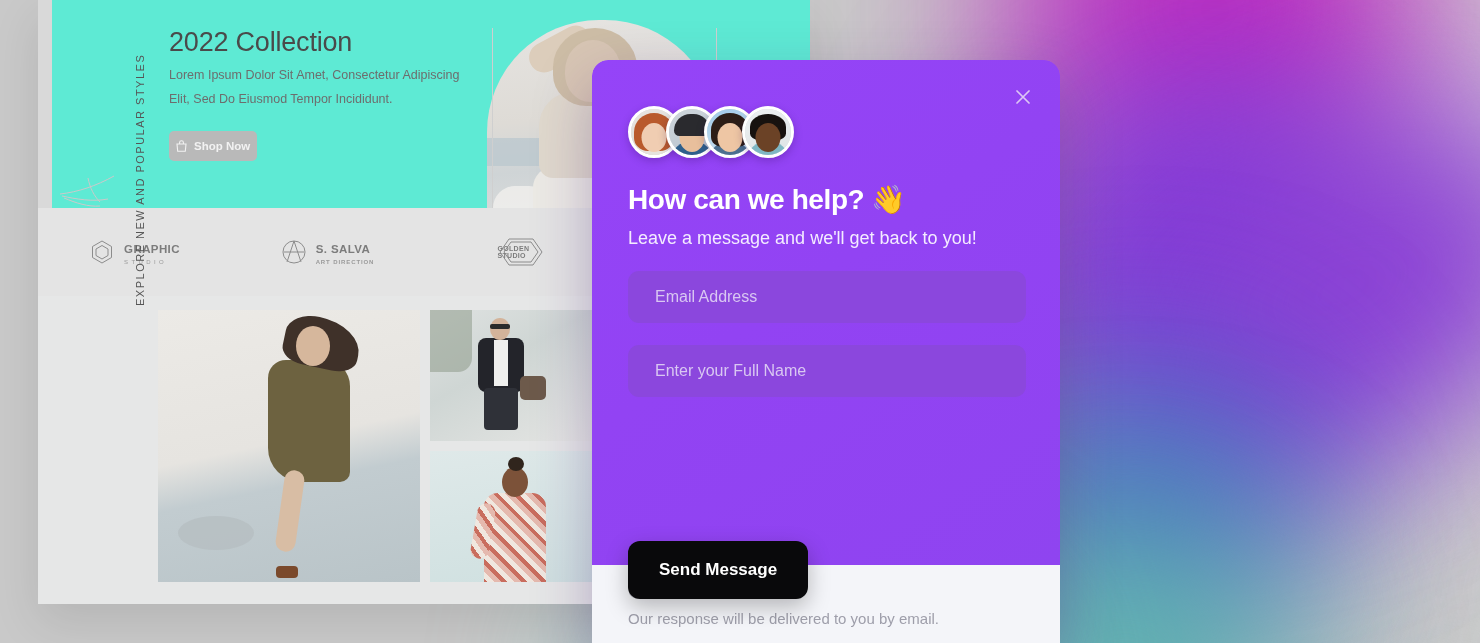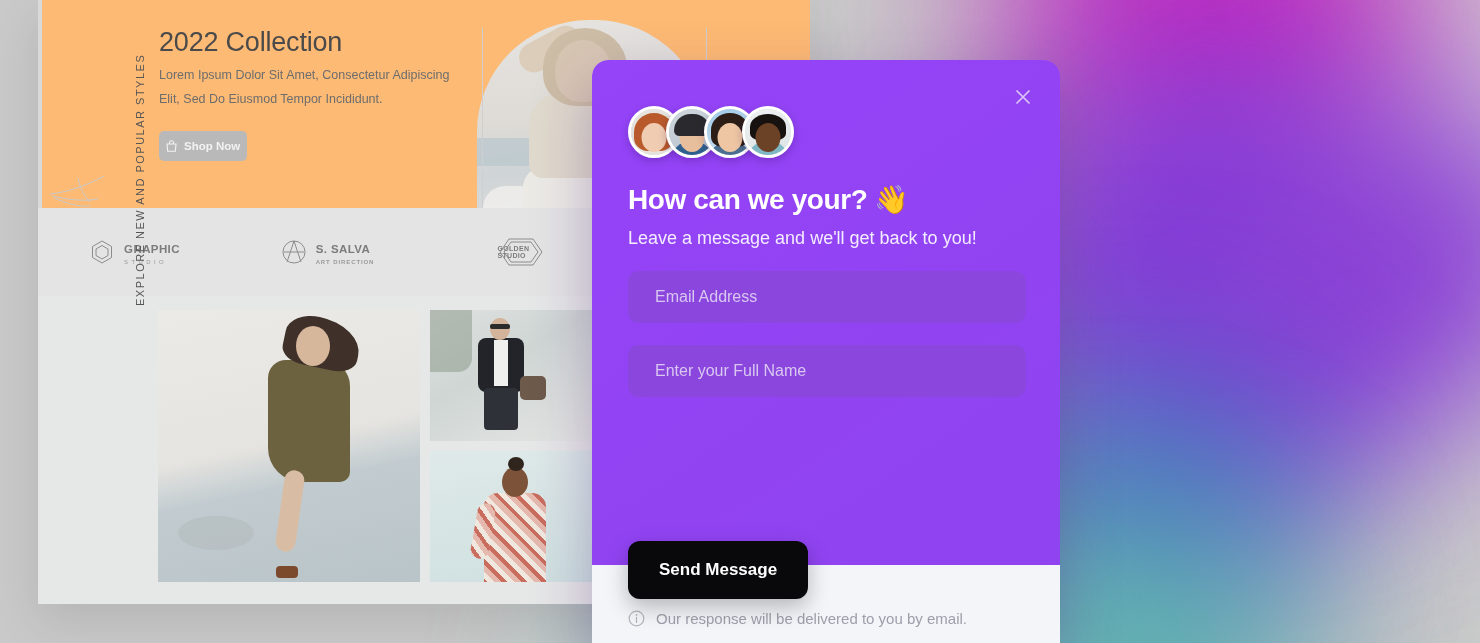--- a/index.html
+++ b/index.html
@@ -77,23 +77,23 @@
     left: 38px; top: 0;
     width: 772px; height: 604px;
     background: #d9d9d9;
     box-shadow: 0 18px 45px rgba(0,0,0,.10);
     overflow: hidden;
   }
 
   
   .hero {
     position: absolute;
-    left: 4px; top: 0;
+    left: 14px; top: 0;
     width: 772px; height: 208px;
-    background: #fdba74;
+    background: #5eead4;
   }
   .hero-copy { position: absolute; left: 117px; top: 26px; width: 300px; }
   .hero-title {
     font-size: 27px; font-weight: 400; color: #4a4a4a;
     letter-spacing: -.2px; line-height: 1.2;
   }
   .hero-sub {
     margin-top: 6px;
     font-size: 12.5px; color: #6d6d6d; line-height: 1.85;
   }
@@ -365,21 +365,21 @@
   }
 
   .chat-footer {
     height: 78px;
     background: #f4f5f9;
     display: flex; align-items: flex-end;
     padding: 0 0 16px 36px;
   }
   .footer-note {
     display: flex; align-items: flex-start; gap: 11px;
-    font-size: 15px; color: #9e9eaa;
+    font-size: 15px; color: #9e9eaa; flex-direction: column;
   }
   .info-icon { width: 17px; height: 17px; flex: none; display: block; }
 </style>
 </head>
 <body>
 
 <div id="backdrop">
   <div class="mesh grey-tr"></div>
   <div class="mesh grey-r"></div>
   <div class="mesh grey-br"></div>
@@ -549,21 +549,21 @@
           <span class="av-head"></span>
       </span>
       <span class="avatar a4">
         <span class="av-bg"></span>
           <span class="av-body"></span>
           <span class="av-hair"></span>
           <span class="av-head"></span>
       </span>
     </div>
 
-    <div class="chat-title">How can we your? 👋</div>
+    <div class="chat-title">How can we help? 👋</div>
     <div class="chat-sub">Leave a message and we'll get back to you!</div>
 
     <input class="field" type="text" placeholder="Email Address" value="" style="">
     <input class="field" type="text" placeholder="Enter your Full Name" value="" style="">
 
     <button class="send-btn">Send Message</button>
   </div>
 
   <div class="chat-footer">
     <div class="footer-note">

